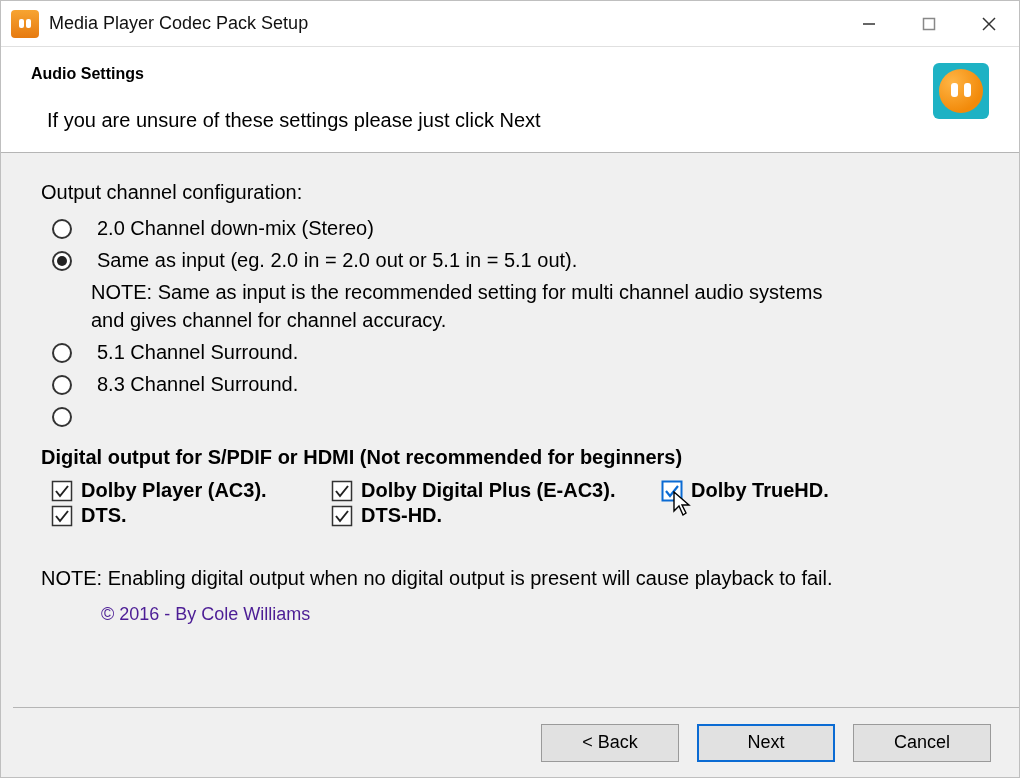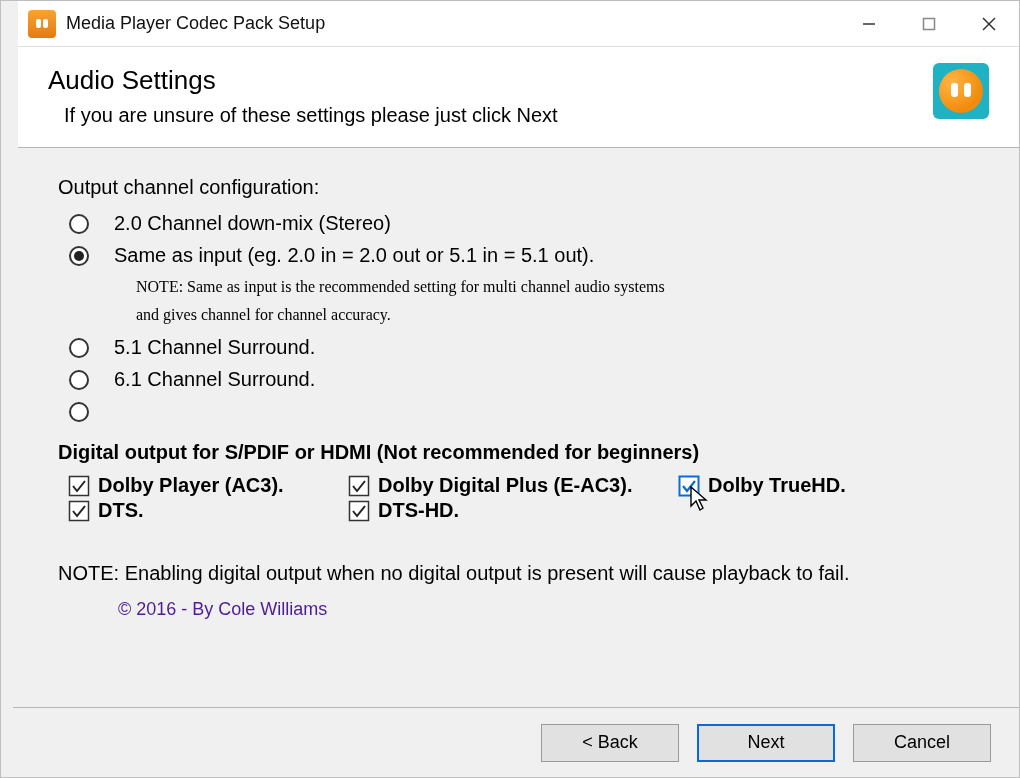--- a/index.html
+++ b/index.html
@@ -4,21 +4,21 @@
 <style>
   * { box-sizing: border-box; }
   html, body { margin:0; padding:0; }
   body {
     width:1020px; height:778px;
     font-family: "Segoe UI", Tahoma, Arial, sans-serif;
     background:#fff;
     color:#000;
     overflow:hidden;
   }
-  .window { width:1020px; height:778px; border:1px solid #bfbfbf; position:relative; background:#f0f0f0;padding-left:17px; }
+  .window { width:1020px; height:778px; border:1px solid #bfbfbf; position:relative; background:#f0f0f0; }
   .titlebar {
     height:46px; background:#fff; display:flex; align-items:center;
     border-bottom:1px solid #e0e0e0;
   }
   .titlebar .app-icon {
     width:28px; height:28px; margin-left:10px; border-radius:4px;
     background:linear-gradient(#f7a431,#e67a10);
     position:relative; flex:0 0 auto;
   }
   .titlebar .app-icon::before, .titlebar .app-icon::after {
@@ -32,21 +32,21 @@
   .win-btn {
     width:60px; height:100%; display:flex; align-items:center; justify-content:center;
     font-size:18px; font-family:inherit; color:#333;
   }
   .win-btn svg { display:block; }
   .header-panel {
     background:#fff; padding:18px 30px 20px 30px;
     border-bottom:1px solid #b5b5b5;
     position:relative;
   }
-  .header-panel h2 { margin:0 0 8px 0; font-size:26px; font-weight:400; color:#000; }
+  .header-panel h2 { margin:0 0 26px 0; font-size:16px; font-weight:700; color:#000; }
   .header-panel .sub { font-size:20px; color:#000; margin-left:16px; }
   .header-logo {
     position:absolute; right:30px; top:16px;
     width:56px; height:56px; border-radius:6px;
     background:#1eb2c4;
     display:flex; align-items:center; justify-content:center;
   }
   .header-logo .orb {
     width:44px; height:44px; border-radius:50%;
     background:radial-gradient(circle at 30% 30%, #ffb545 0%, #f28a0a 70%);
@@ -68,21 +68,21 @@
     display:flex; align-items:flex-start;
     margin:4px 0 4px 10px;
     line-height:28px;
     gap:16px;
   }
   .radio-row .ctrl, .check-row .ctrl {
     flex:0 0 auto; margin-right:8px; margin-top:4px;
   }
   svg.radio, svg.check { display:block; }
   .note-sub {
-    margin-left:78px; font-size:16px; line-height:28px;font-family:Liberation Serif, serif;
+    margin-left:50px; font-size:20px; line-height:28px;
   }
   .digital-section { margin-top:18px;font-weight:bold; }
   .check-grid {
     display:grid;
     grid-template-columns: 280px 330px 250px;
     row-gap:2px;
     margin-left:10px; margin-top:6px;
   }
   .check-cell { display:flex; align-items:center; position:relative; }
   .check-cell .ctrl { margin-right:8px; }
@@ -179,21 +179,21 @@
       </span>
       <span>5.1 Channel Surround.</span>
     </div>
 
     <div class="radio-row">
       <span class="ctrl">
         <svg class="radio" width="22" height="22">
             <circle cx="11" cy="11" r="9" fill="#fff" stroke="#333" stroke-width="2"></circle>
           </svg>
       </span>
-      <span>6.1 Channel Surround.</span>
+      <span>8.3 Channel Surround.</span>
     </div>
 
     <div class="radio-row">
       <span class="ctrl">
         <svg class="radio" width="22" height="22">
             <circle cx="11" cy="11" r="9" fill="#fff" stroke="#333" stroke-width="2"></circle>
           </svg>
       </span>
     </div>
 

